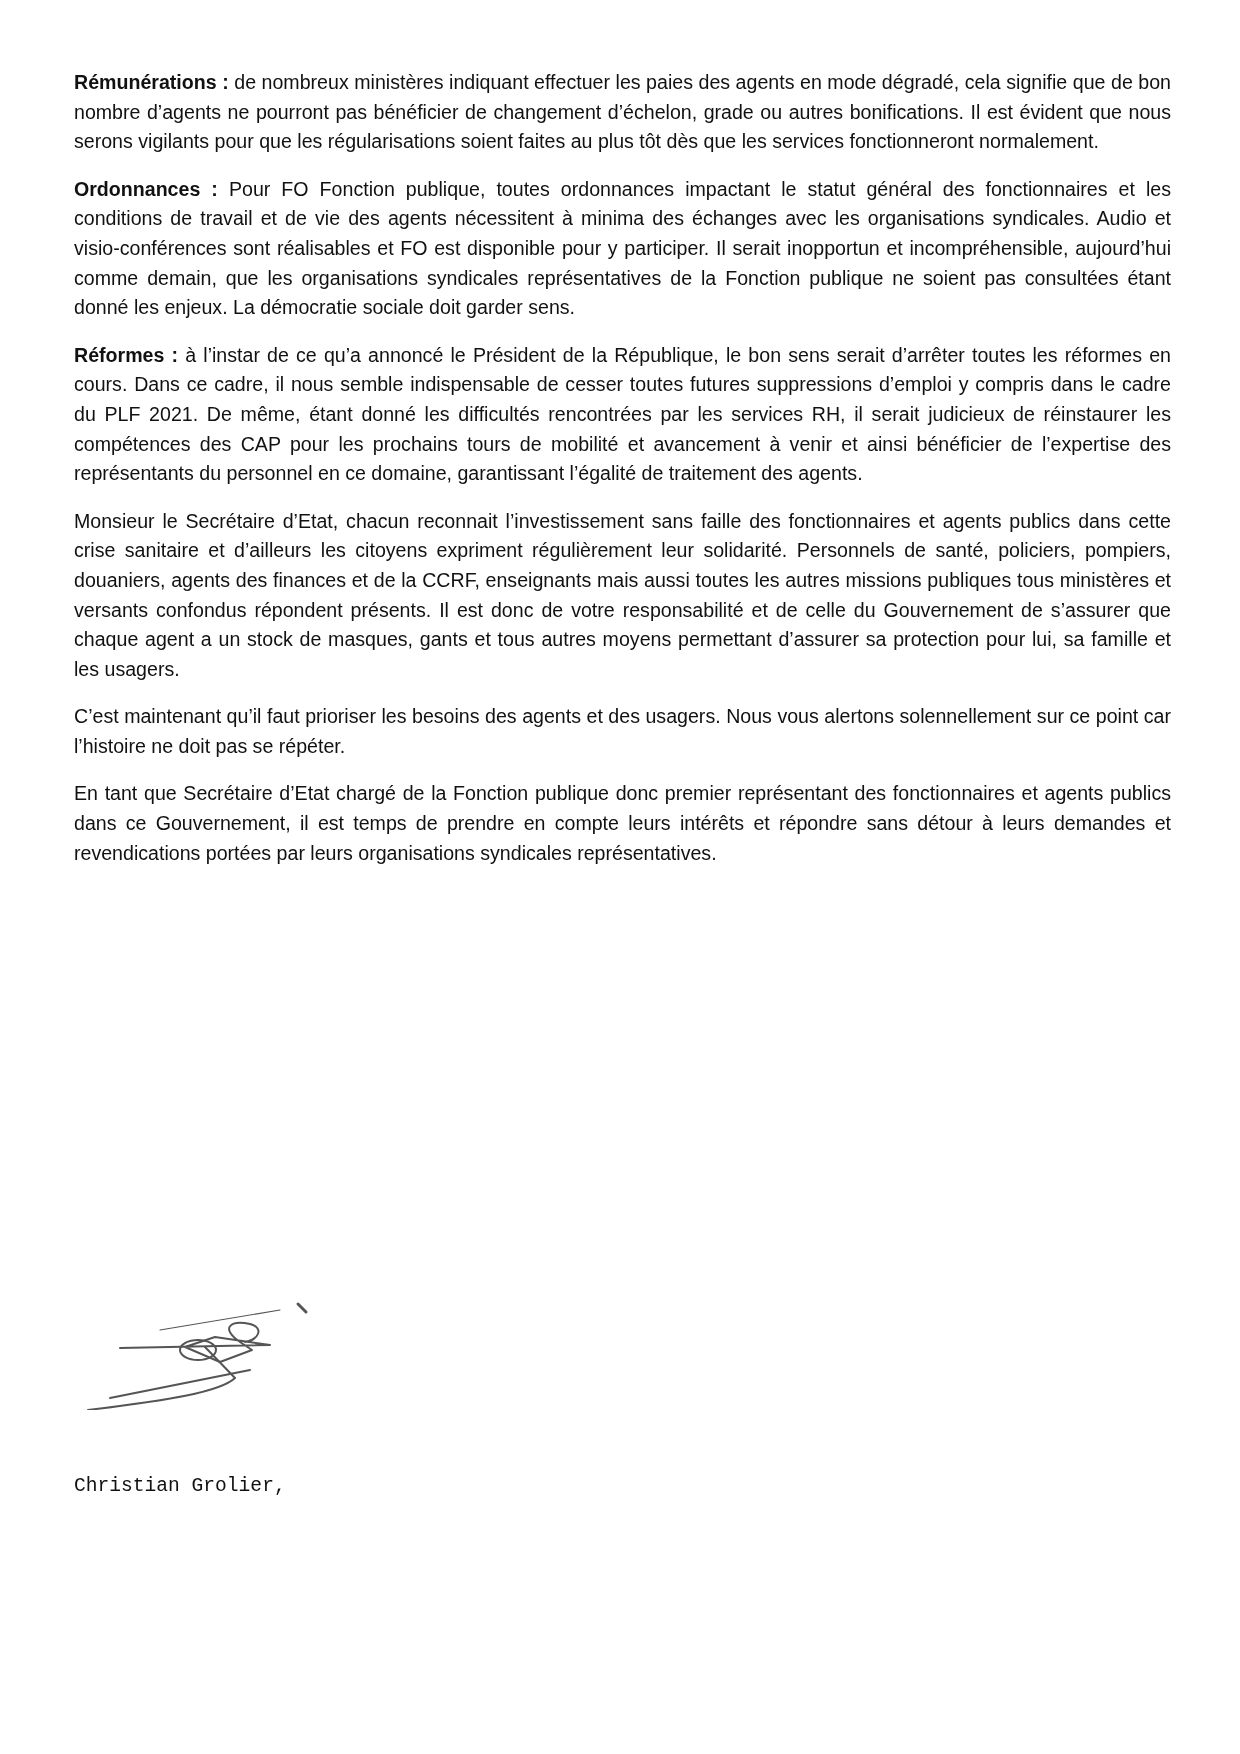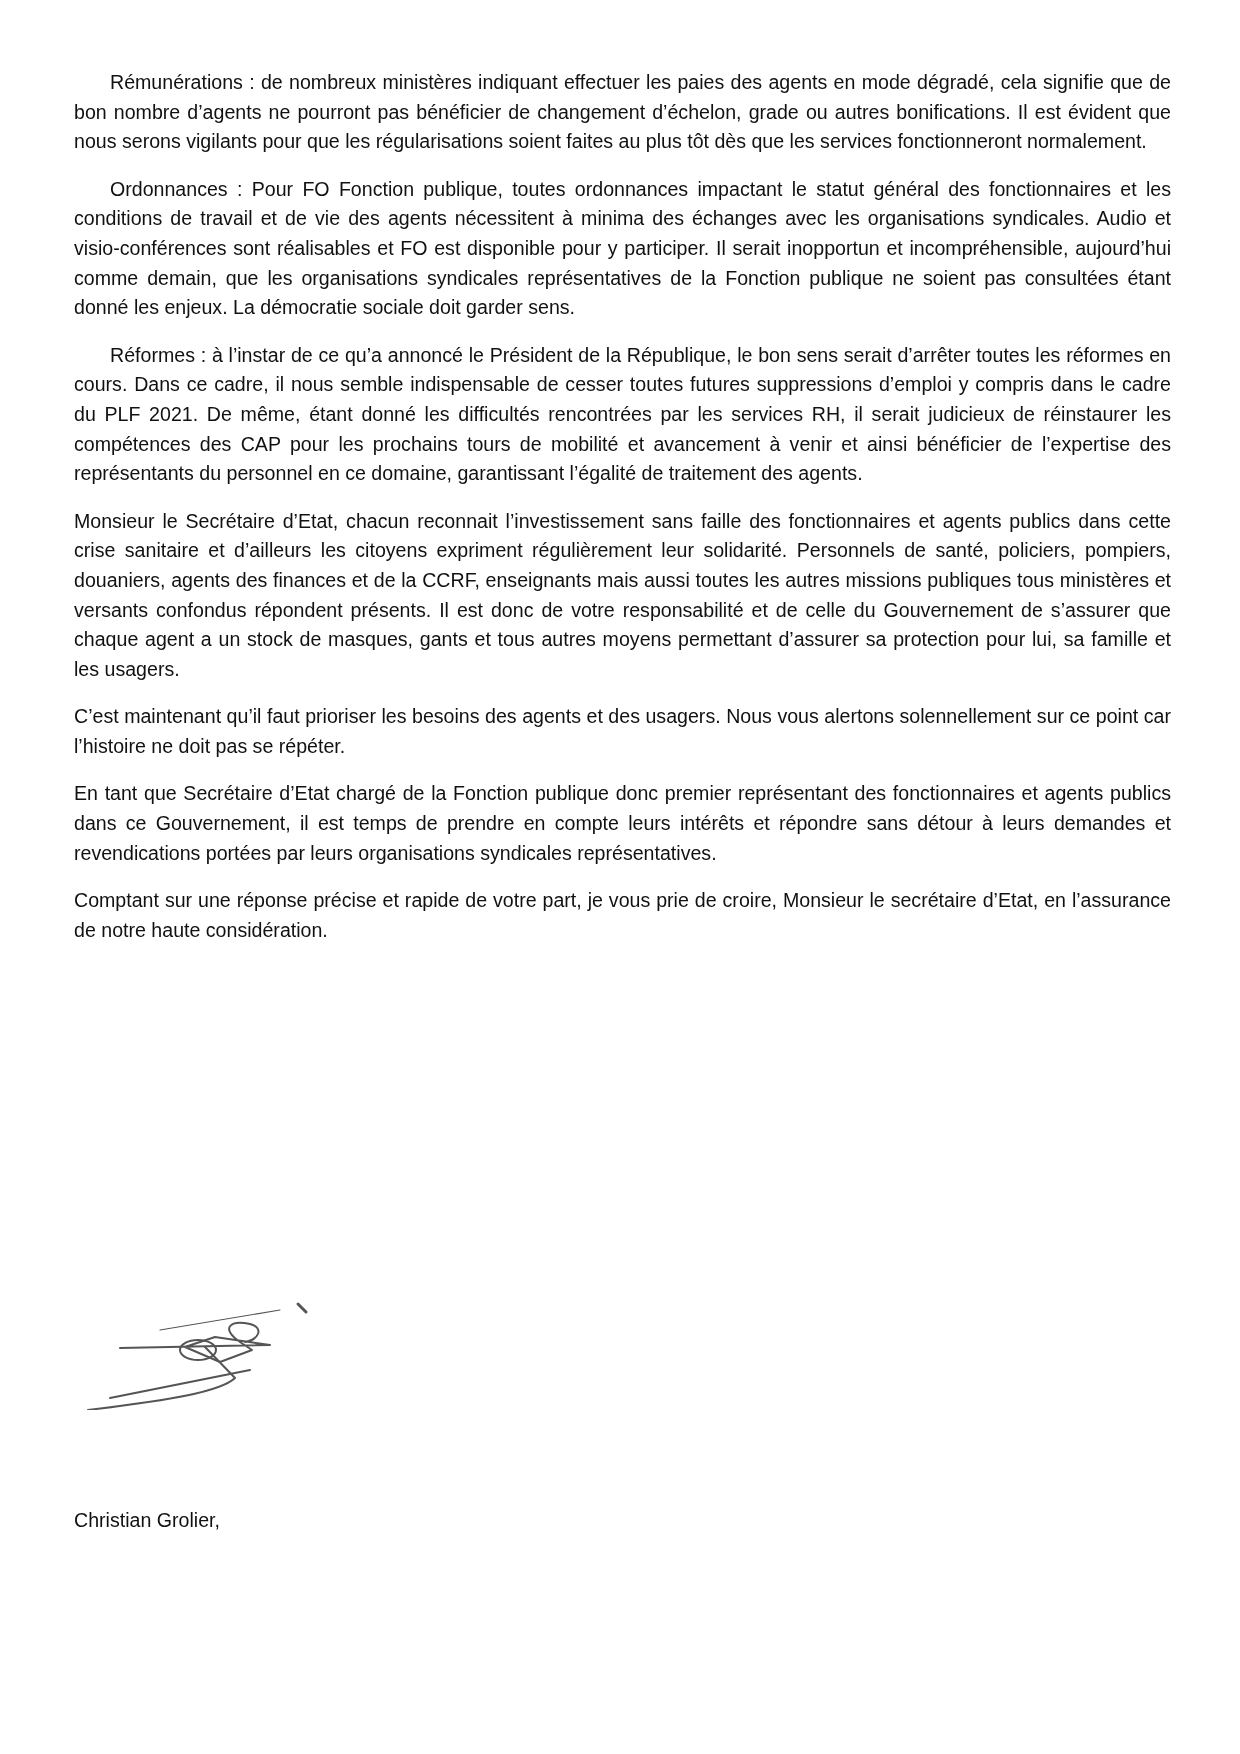--- a/index.html
+++ b/index.html
@@ -3,41 +3,40 @@
   <meta charset="utf-8">
   <style>
     html, body { margin: 0; padding: 0; background: #ffffff; }
     body { width: 1240px; height: 1754px; position: relative; overflow: hidden; }
     .page {
       position: absolute; left: 74px; top: 68px; width: 1097px;
       font-family: "Liberation Sans", sans-serif;
       font-size: 19.6px; line-height: 29.6px; color: #111111;
     }
     .para { margin: 0 0 18px 0; text-align: justify; }
-    .para b { font-weight: normal; margin-left: 36px; }
+    .para b { font-weight: bold; }
     .signature {
       position: absolute; left: 80px; top: 1300px; width: 230px; height: 110px;
     }
     .signer {
-      position: absolute; left: 74px; top: 1506px;
-      font-family: Liberation Sans, sans-serif;
+      position: absolute; left: 74px; top: 1472px;
+      font-family: Liberation Mono, monospace;
       font-size: 19.6px; line-height: 29.6px; color: #111111;
     }
   </style>
 </head>
 <body>
 
 <div class="page">
   <p class="para"><b>Rémunérations :</b><span> de nombreux ministères indiquant effectuer les paies des agents en mode dégradé, cela signifie que de bon nombre d’agents ne pourront pas bénéficier de changement d’échelon, grade ou autres bonifications. Il est évident que nous serons vigilants pour que les régularisations soient faites au plus tôt dès que les services fonctionneront normalement.</span></p>
   <p class="para"><b>Ordonnances :</b><span> Pour FO Fonction publique, toutes ordonnances impactant le statut général des fonctionnaires et les conditions de travail et de vie des agents nécessitent à minima des échanges avec les organisations syndicales. Audio et visio-conférences sont réalisables et FO est disponible pour y participer. Il serait inopportun et incompréhensible, aujourd’hui comme demain, que les organisations syndicales représentatives de la Fonction publique ne soient pas consultées étant donné les enjeux. La démocratie sociale doit garder sens.</span></p>
   <p class="para"><b>Réformes :</b><span> à l’instar de ce qu’a annoncé le Président de la République, le bon sens serait d’arrêter toutes les réformes en cours. Dans ce cadre, il nous semble indispensable de cesser toutes futures suppressions d’emploi y compris dans le cadre du PLF 2021. De même, étant donné les difficultés rencontrées par les services RH, il serait judicieux de réinstaurer les compétences des CAP pour les prochains tours de mobilité et avancement à venir et ainsi bénéficier de l’expertise des représentants du personnel en ce domaine, garantissant l’égalité de traitement des agents.</span></p>
   <p class="para"><span>Monsieur le Secrétaire d’Etat, chacun reconnait l’investissement sans faille des fonctionnaires et agents publics dans cette crise sanitaire et d’ailleurs les citoyens expriment régulièrement leur solidarité. Personnels de santé, policiers, pompiers, douaniers, agents des finances et de la CCRF, enseignants mais aussi toutes les autres missions publiques tous ministères et versants confondus répondent présents. Il est donc de votre responsabilité et de celle du Gouvernement de s’assurer que chaque agent a un stock de masques, gants et tous autres moyens permettant d’assurer sa protection pour lui, sa famille et les usagers.</span></p>
   <p class="para"><span>C’est maintenant qu’il faut prioriser les besoins des agents et des usagers. Nous vous alertons solennellement sur ce point car l’histoire ne doit pas se répéter.</span></p>
   <p class="para"><span>En tant que Secrétaire d’Etat chargé de la Fonction publique donc premier représentant des fonctionnaires et agents publics dans ce Gouvernement, il est temps de prendre en compte leurs intérêts et répondre sans détour à leurs demandes et revendications portées par leurs organisations syndicales représentatives.</span></p>
-  <p class="para"><span>Comptant sur une réponse précise et rapide de votre part, je vous prie de croire, Monsieur le secrétaire d’Etat, en l’assurance de notre haute considération.</span></p>
 </div>
 
 <svg class="signature" viewBox="0 0 230 110">
   <g fill="none" stroke="#555" stroke-width="2" stroke-linecap="round" stroke-linejoin="round">
     <path d="M40 48 L190 45 L135 37 L105 47 L140 62 L172 50 L160 42 C140 28 150 20 170 24 C185 28 178 40 165 42"></path>
     <ellipse cx="118" cy="50" rx="18" ry="10"></ellipse>
     <path d="M125 47 L155 78 C140 92 90 100 8 110"></path>
     <path d="M30 98 L170 70"></path>
     <path d="M80 30 L200 10" stroke-width="1.2"></path>
     <path d="M218 4 L226 12" stroke-width="3"></path>

